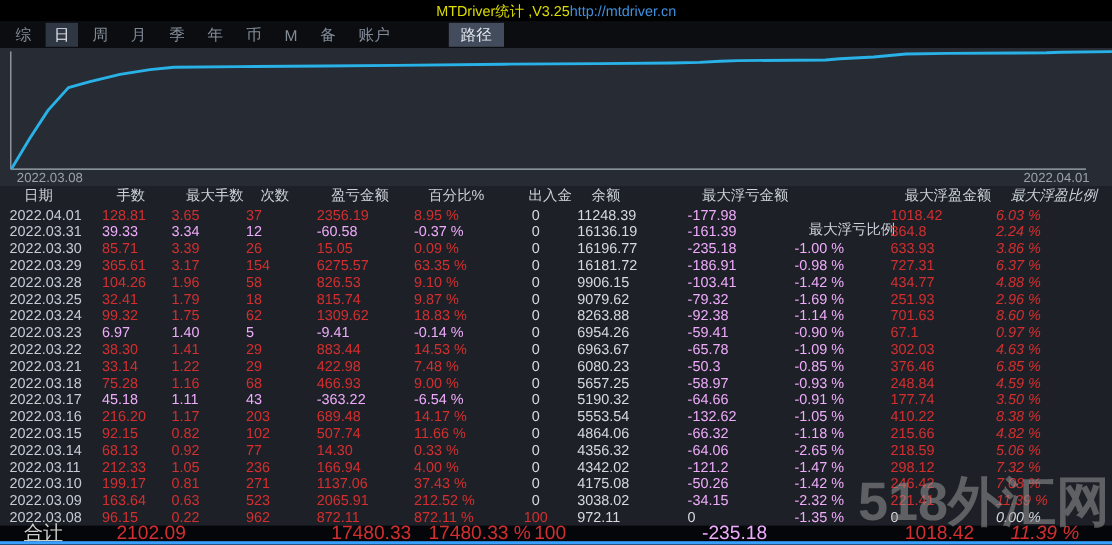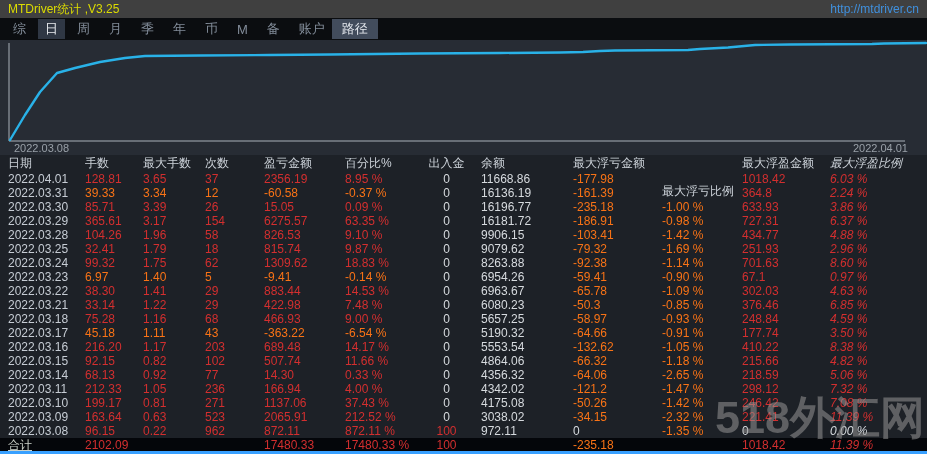--- a/index.html
+++ b/index.html
@@ -1,49 +1,49 @@
 <!DOCTYPE html>
 <html><head>
 <meta charset="utf-8">
 <style>
   html,body{margin:0;padding:0;background:#000;}
   .app{position:relative;width:927px;height:454px;overflow:hidden;background:#1d2127;
        font-family:"Liberation Sans","DejaVu Sans",sans-serif;}
   
-  .titlebar{position:absolute;top:0;left:0;width:927px;height:18px;background:#404040;
-            display:flex;justify-content:space-between;align-items:center;padding:0 8px;box-sizing:border-box;}
+  .titlebar{position:absolute;top:0;left:0;width:927px;height:18px;background:#000000;
+            display:flex;justify-content:center;align-items:center;padding:0 8px;box-sizing:border-box;}
   .title{color:#dcdc00;font-size:12px;white-space:nowrap;}
   .url{color:#4090dd;font-size:12px;white-space:nowrap;cursor:pointer;}
   
   .menubar{position:absolute;top:18px;left:0;width:927px;height:22px;background:#0b0d10;
            display:flex;align-items:center;padding-left:6px;box-sizing:border-box;}
   .menu-items{display:flex;align-items:center;gap:5px;}
   .mi{color:#828c99;font-size:13px;padding:1px 7px;cursor:pointer;white-space:nowrap;}
   .mi.active{background:#2f3744;color:#e8ebef;}
-  .path-btn{background:#424c5c;color:#e4e8ee;font-size:13px;
+  .path-btn{margin-left:42px;background:#424c5c;color:#e4e8ee;font-size:13px;
             padding:1px 10px;border:none;cursor:pointer;}
   
   .chart{position:absolute;top:40px;left:0;width:927px;height:115px;background:#272c34;}
   .chart svg{display:block;}
   .axis{stroke:#a9b0b8;stroke-width:1;}
   .xlabel{fill:#99a0a8;font-size:11px;font-family:"Liberation Sans",sans-serif;}
   .eqline{fill:none;stroke:#29b2e8;stroke-width:2.4;stroke-linejoin:round;stroke-linecap:round;}
   
   .thead{position:absolute;top:155px;left:0;width:927px;height:17px;line-height:17px;
-         display:flex;padding-left:8px;box-sizing:border-box;color:#ccd2d9;font-size:12px;}
+         display:flex;padding-left:20px;box-sizing:border-box;color:#ccd2d9;font-size:12px;}
   .rows{position:absolute;top:172px;left:0;width:927px;}
   .trow{display:flex;padding-left:8px;box-sizing:border-box;height:14px;line-height:14px;font-size:12px;}
   .total-row{position:absolute;top:438px;left:0;width:927px;height:14px;line-height:14px;
-             display:flex;padding-left:8px;box-sizing:border-box;font-size:12px;background:#04060a;}
+             display:flex;padding-left:20px;box-sizing:border-box;font-size:16px;background:#04060a;}
   .thead span,.trow span,.total-row span{display:block;white-space:nowrap;overflow:visible;}
   .c0{width:77px;}.c1{width:58px;}.c2{width:62px;}.c3{width:59px;}.c4{width:81px;}
   .c5{width:67px;}.c6{width:69px;text-align:center;}.c7{width:92px;}.c8{width:89px;}.c9{width:80px;margin-top:28px;}
   .c10{width:88px;}.c11{flex:1;font-style:italic;}
   .d{color:#c6ccd4;} .w{color:#d6dade;}
-  .r{color:#d32f2f;} .g{color:#f97316;}
+  .r{color:#d32f2f;} .g{color:#f0abfc;}
   .t{color:#cdd3cb;text-decoration:underline;}
   .e{color:transparent;}
   
   .bottom-line{position:absolute;top:451px;left:0;width:927px;height:3px;background:#38a0ff;}
   .watermark{position:absolute;top:393px;right:2px;font-size:45px;font-weight:bold;line-height:1.1;
              color:rgba(150,150,150,0.55);z-index:9;pointer-events:none;white-space:nowrap;}
 </style>
 </head>
 <body>
 
@@ -97,21 +97,21 @@
 
   <div class="rows">
       <div class="trow">
         <span class="c0 d">2022.04.01</span>
         <span class="c1 r">128.81</span>
         <span class="c2 r">3.65</span>
         <span class="c3 r">37</span>
         <span class="c4 r">2356.19</span>
         <span class="c5 r">8.95 %</span>
         <span class="c6 w">0</span>
-        <span class="c7 w">11668.86</span>
+        <span class="c7 w">11248.39</span>
         <span class="c8 g">-177.98</span>
         <span class="c9 g">-1.00 %</span>
         <span class="c10 r">1018.42</span>
         <span class="c11 r">6.03 %</span>
       </div>
       <div class="trow">
         <span class="c0 d">2022.03.31</span>
         <span class="c1 g">39.33</span>
         <span class="c2 g">3.34</span>
         <span class="c3 g">12</span>

